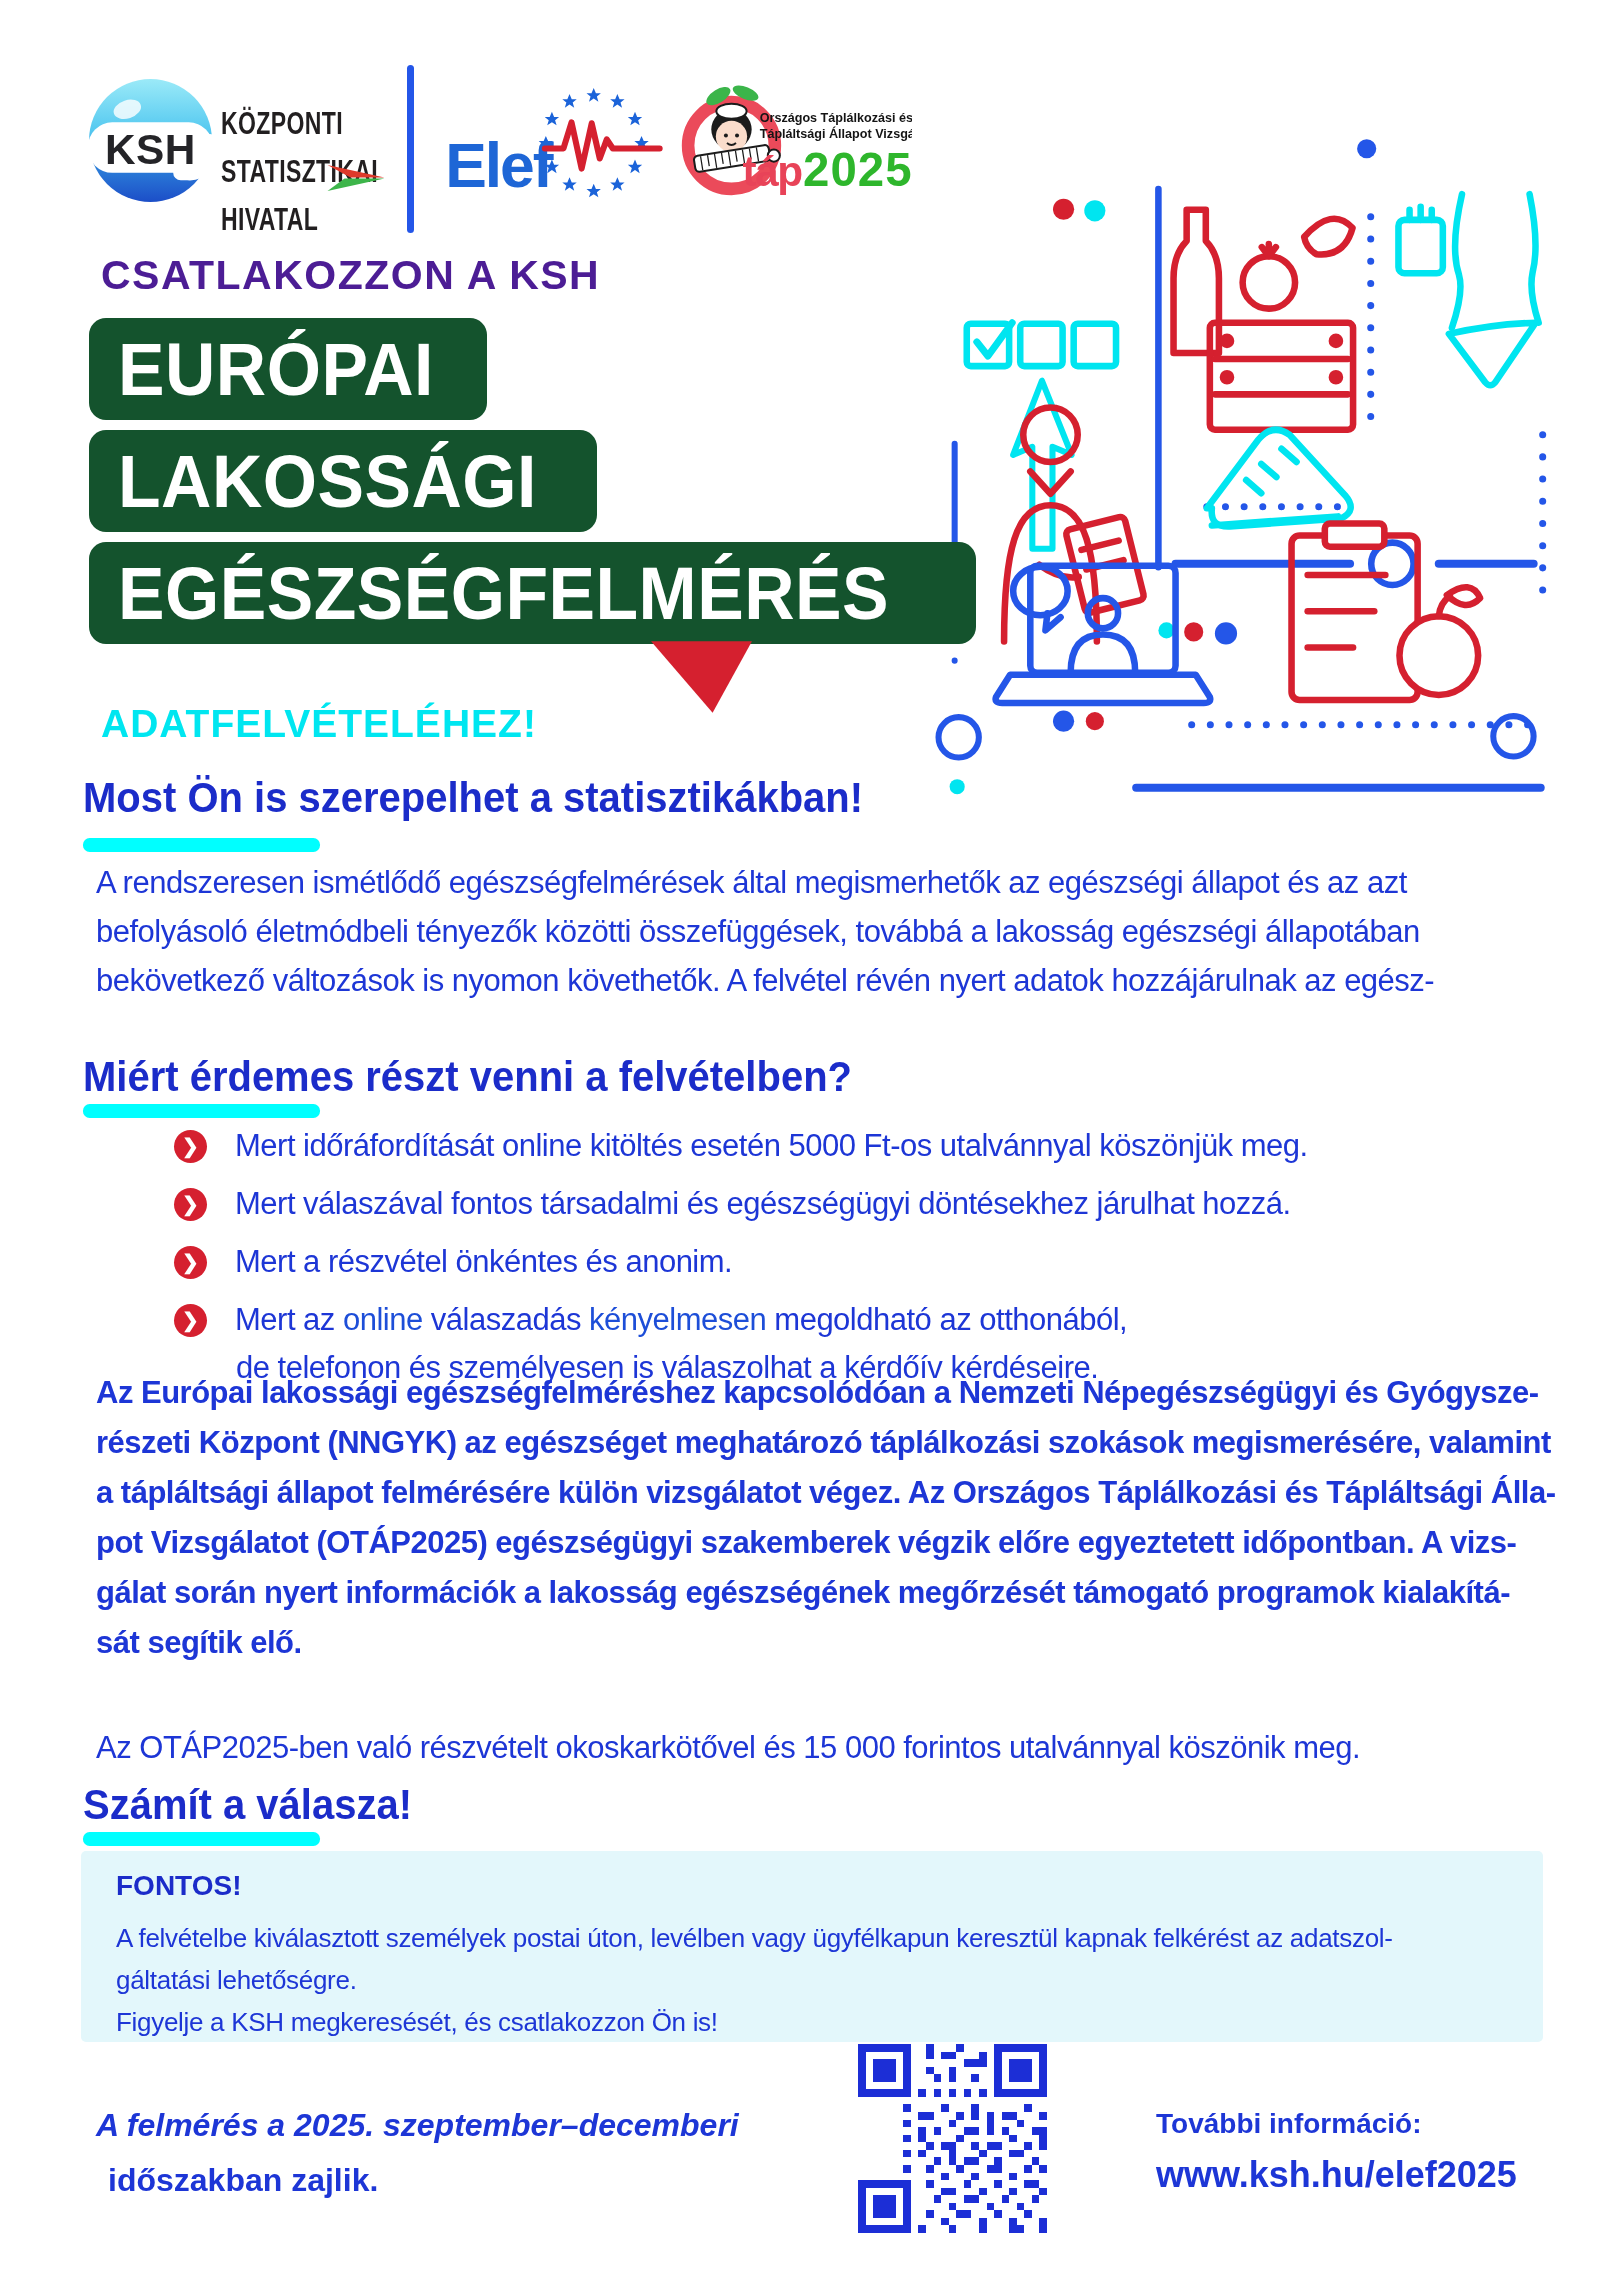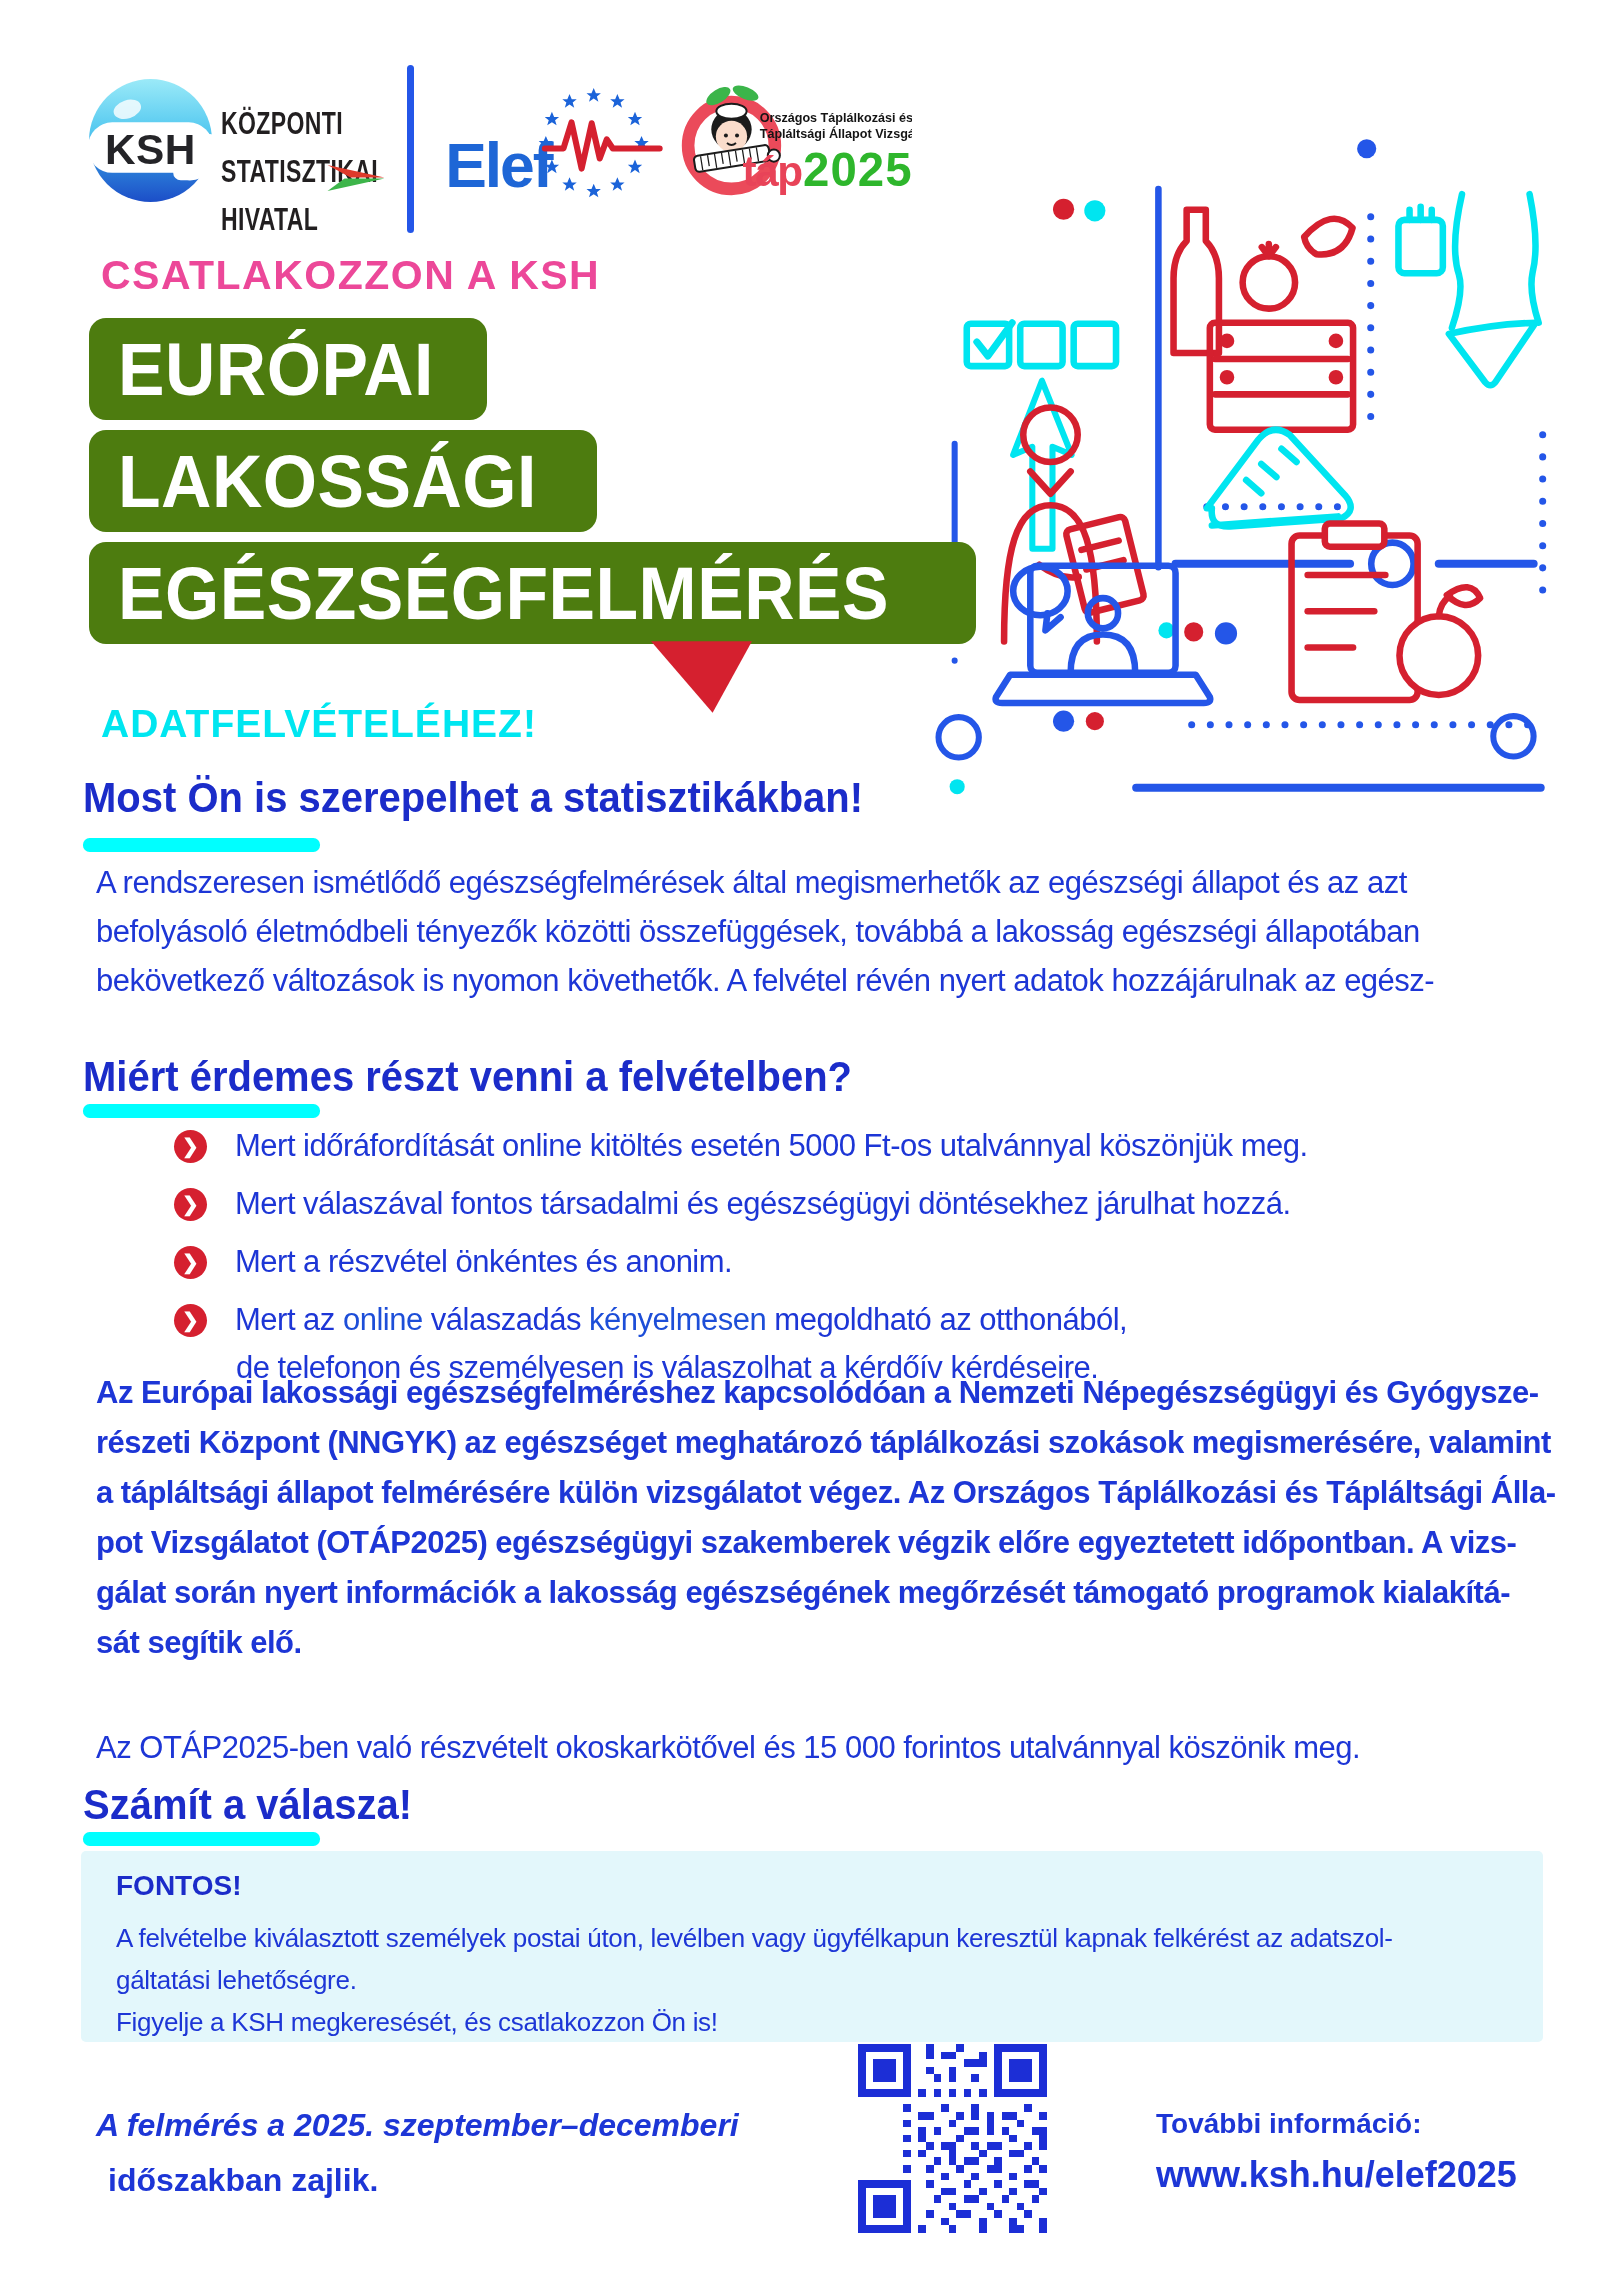--- a/index.html
+++ b/index.html
@@ -6,22 +6,22 @@
   #page{position:relative;width:1623px;height:2295px;background:#fff;overflow:hidden;
         font-family:"Liberation Sans",sans-serif;}
   .abs{position:absolute;}
   .nowrap{white-space:nowrap;}
   .cond{transform:scaleX(.93);transform-origin:left top;}
   
   .office-name{left:221px;top:99px;font-size:32px;font-weight:700;color:#221f20;
                line-height:48px;letter-spacing:0.5px;transform:scaleX(.72);transform-origin:left top;white-space:nowrap;}
   .divider{left:407px;top:65px;width:7px;height:168px;background:#2456E8;border-radius:3.5px;}
   
-  .kicker{left:101px;top:252px;font-size:41px;font-weight:700;color:#ec4899;letter-spacing:1.5px;}
-  .banner{left:89px;height:102px;background:#4d7c0f;border-radius:17px;color:#fff;
+  .kicker{left:101px;top:252px;font-size:41px;font-weight:700;color:#4c1d95;letter-spacing:1.5px;}
+  .banner{left:89px;height:102px;background:#14532d;border-radius:17px;color:#fff;
           font-size:75px;font-weight:700;display:flex;align-items:center;
           padding:0 29px;letter-spacing:0.5px;}
   .banner-inner{transform:scaleX(.93);transform-origin:left center;white-space:nowrap;}
   .closing{left:101px;top:702px;font-size:39px;font-weight:700;color:#00E6F0;letter-spacing:1px;}
   
   .h-blue{font-size:43px;font-weight:700;color:#1B2CC9;white-space:nowrap;}
   .cyan-bar{width:237px;height:13.6px;background:#00FFFF;border-radius:6.6px;}
   
   .body-line{font-size:31px;color:#1D36D6;line-height:49px;white-space:nowrap;letter-spacing:-0.5px;}
   .p2 .body-line{line-height:50px;}

